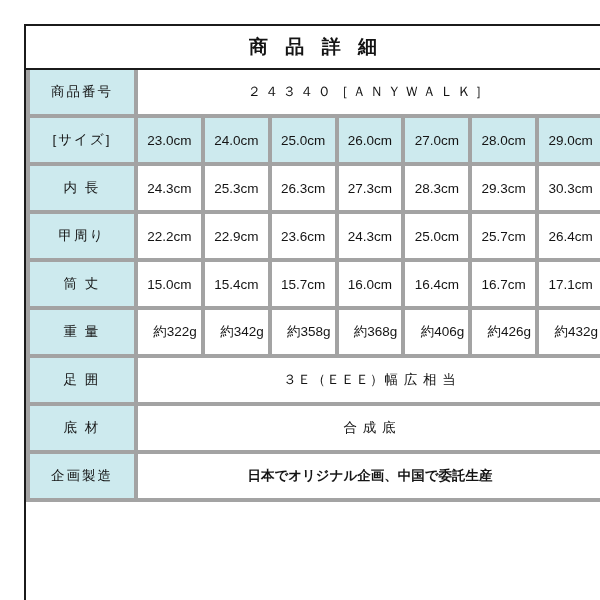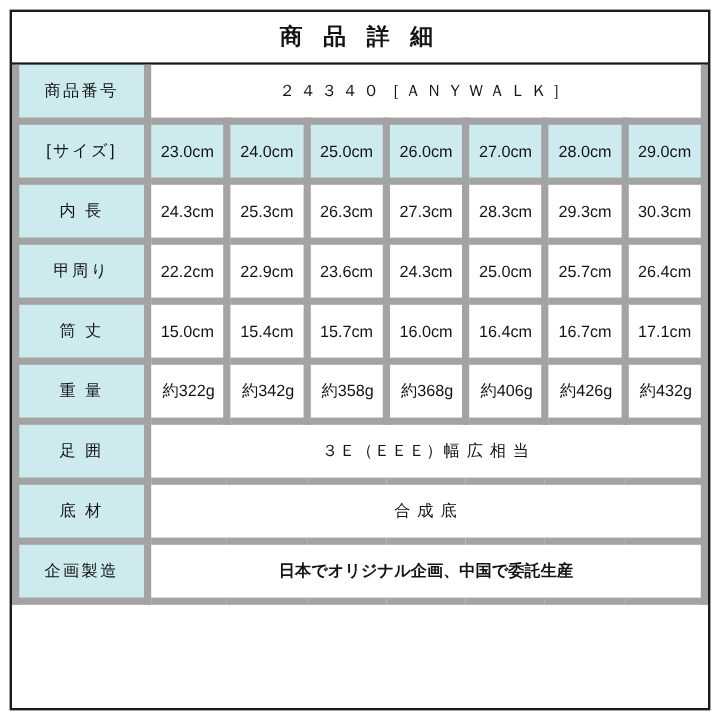--- a/index.html
+++ b/index.html
@@ -11,21 +11,21 @@
     width: 600px;
     height: 600px;
     font-family: "Liberation Sans", sans-serif;
     overflow: hidden;
   }
   #page {
     position: relative;
     width: 544px;
     height: 600px;
     box-sizing: border-box;
-    padding: 8px;
+    padding: 24px;
     background: #ffffff;
   }
   .frame {
     box-sizing: border-box;
     width: 584px;
     height: 584px;
     border: 2px solid #1b1b1b;
     background: #ffffff;
     display: flex;
     flex-direction: column;
@@ -43,21 +43,21 @@
     font-weight: bold;
     letter-spacing: 6px;
     color: #141414;
   }
   table.spec {
     border-collapse: collapse;
     width: 100%;
     table-layout: fixed;
   }
   table.spec td {
-    border: 6px solid #a3a3a3;
+    border: 4px solid #a3a3a3;
     font-size: 13.5px;
     color: #141414;
     height: 44px;
     padding: 0 4px;
     vertical-align: middle;
   }
   td.label {
     background: #cdeaee;
     text-align: center;
     width: 96px;
@@ -71,21 +71,21 @@
     letter-spacing: 0px;
     margin-top: 18px;
   }
   td.val {
     text-align: center;
     font-size: 13px;
     background: #ffffff;
     margin-top: 18px;
   }
   td.val.left {
-    text-align: center;
+    text-align: right;
     padding-left: 6px;
   }
   td.wide {
     text-align: center;
     background: #ffffff;
     letter-spacing: 1px;
   }
   td.wide.spaced {
     letter-spacing: 4px;
   }

